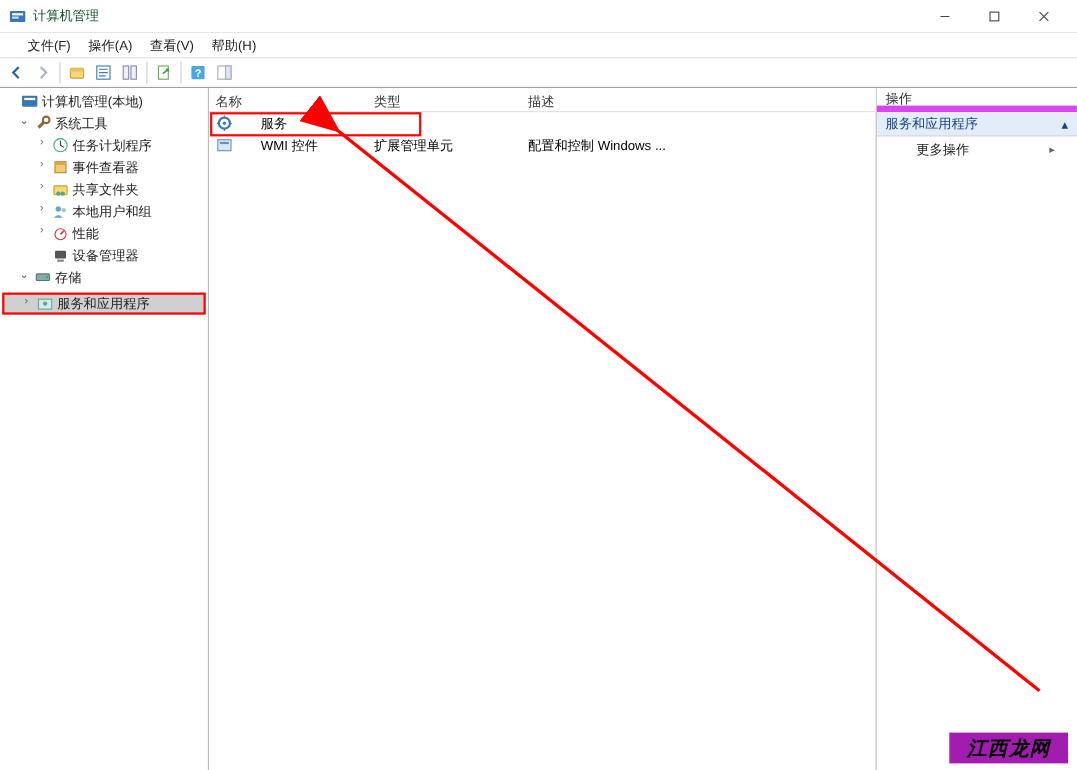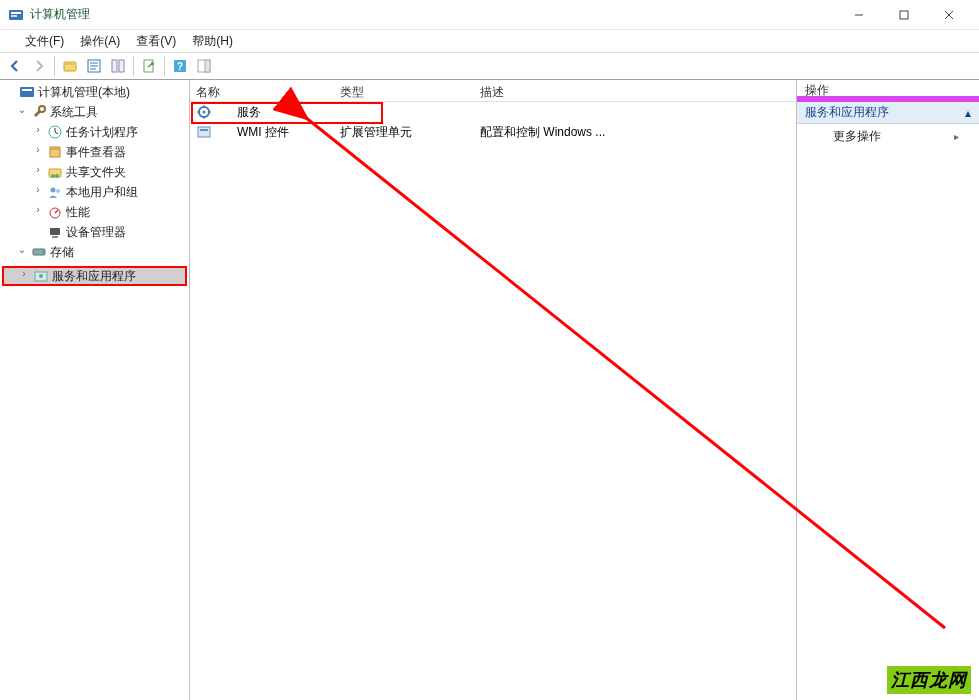--- a/index.html
+++ b/index.html
@@ -54,21 +54,21 @@
 .actions-header { height: 22px; padding: 2px 8px; color: #333; border-bottom: 6px solid #d946ef; }
 .actions-section { background: #e3edf8; height: 22px; display: flex; align-items: center; padding: 0 8px; color: #15428b; border-bottom: 1px solid #d0d8e5; }
 .actions-section .chevron { margin-left: auto; color: #15428b; }
 .actions-item { height: 24px; display: flex; align-items: center; padding: 0 20px 0 36px; color: #222; }
 .actions-item .chevron { margin-left: auto; color: #666; font-size: 10px; }
 
 
 .arrow-svg { position: absolute; top: 0; left: 0; pointer-events: none; }
 
 
-.watermark { position: absolute; right: 8px; bottom: 6px; background: #84cc16; color: #000; font-size: 18px; font-weight: bold; padding: 2px 4px; font-style: italic; letter-spacing: 1px; }
+.watermark { position: absolute; right: 8px; bottom: 6px; background: #a21caf; color: #000; font-size: 18px; font-weight: bold; padding: 2px 16px; font-style: italic; letter-spacing: 1px; }
 
 
 svg { display: block; }
 </style>
 </head>
 <body>
 
 <div class="titlebar">
   <span class="app-icon">
     <svg width="16" height="16" viewBox="0 0 16 16">

